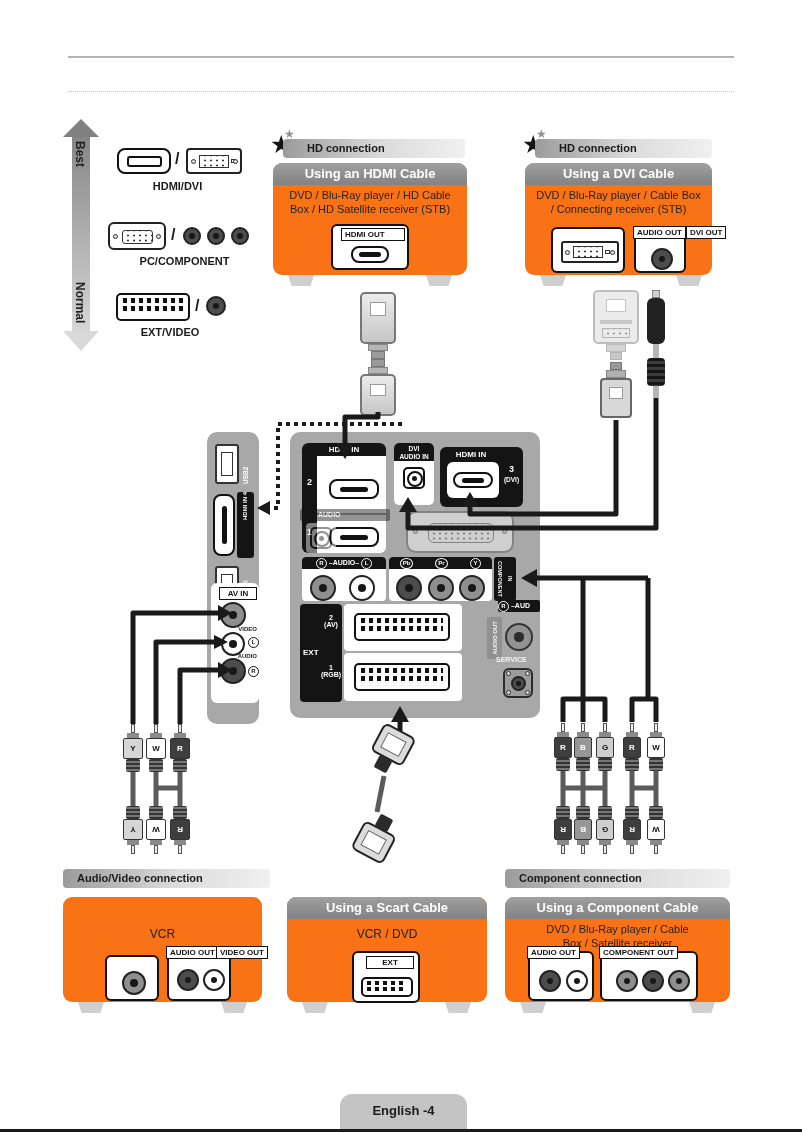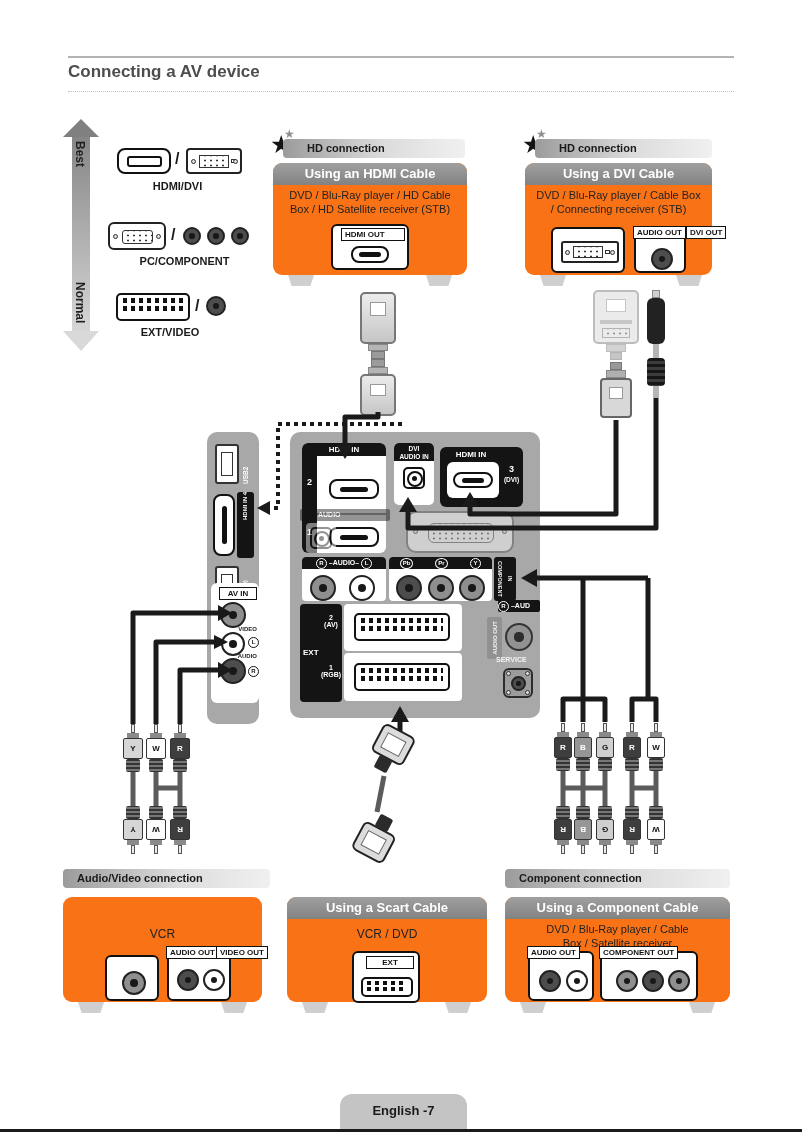--- a/index.html
+++ b/index.html
@@ -80,21 +80,20 @@
               border-radius:12px 12px 0 0;text-align:center;font-size:13px;font-weight:bold;line-height:34px;color:#1a1a1a;}
   .footer-line{position:absolute;left:0;top:1129px;width:802px;height:3px;background:#1a1a1a;}
   .dots{background-image:radial-gradient(#333 1px,transparent 1.4px);background-size:6px 5px;background-position:2px 2px;}
 </style>
 </head>
 <body>
 
 <div class="page">
 
   <div class="rule-top"></div>
-  <div class="title">Connecting a AV device</div>
   <div class="rule-dot"></div>
 
   <div>
     <div class="q-head" style="left:63px;top:119px;width:36px;height:18px;"></div>
     <div class="q-body" style="left:72px;top:137px;width:18px;height:194px;"></div>
     <div class="q-tail" style="left:63px;top:331px;width:36px;height:20px;"></div>
     <div class="abs vtext qlabel" style="left:73px;top:141px;height:60px;">Best</div>
     <div class="abs vtext qlabel" style="left:73px;top:282px;height:60px;">Normal</div>
   </div>
 
@@ -554,16 +553,16 @@
         <div class="rca mid" style="left:14px;top:17px;width:22px;height:22px;"></div>
         <div class="rca dark" style="left:40px;top:17px;width:22px;height:22px;"></div>
         <div class="rca mid" style="left:66px;top:17px;width:22px;height:22px;"></div>
       </div>
       <div class="tag" style="left:94px;top:49px;">COMPONENT OUT</div>
     </div>
     <div class="foot" style="left:520px;top:1002px;"></div>
     <div class="foot" style="left:689px;top:1002px;"></div>
   </div>
 
-  <div class="footer-tab">English -7</div>
+  <div class="footer-tab">English -4</div>
   <div class="footer-line"></div>
 
 </div>
 
 </body></html>

